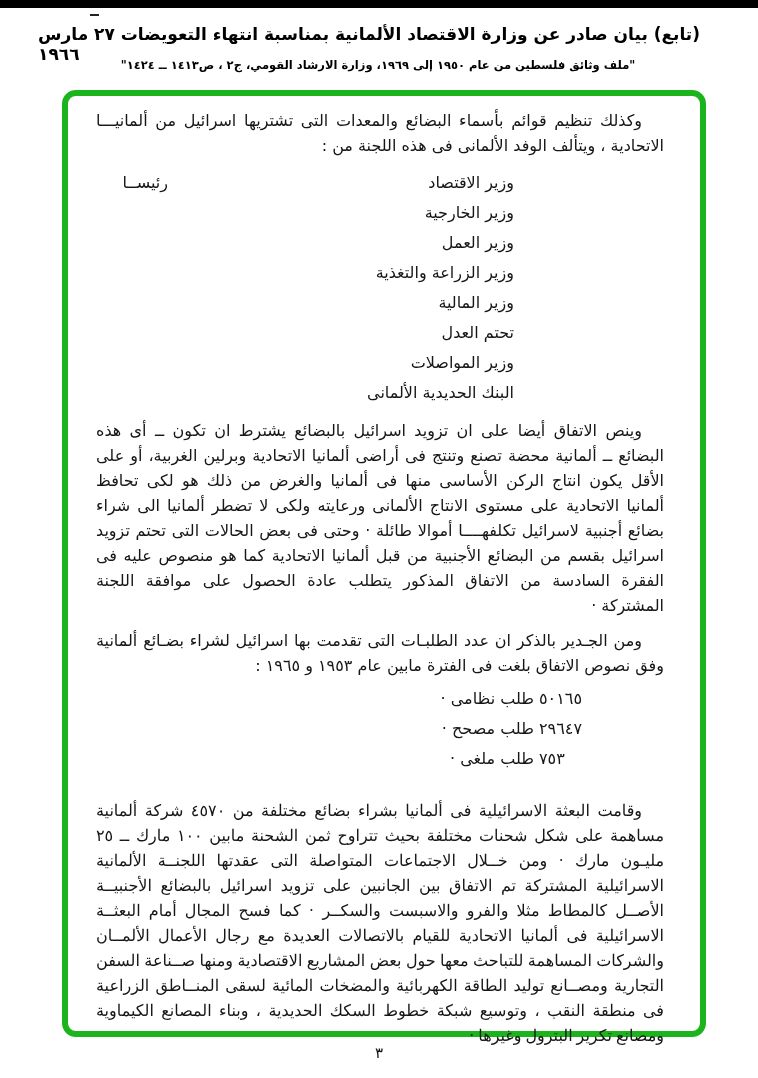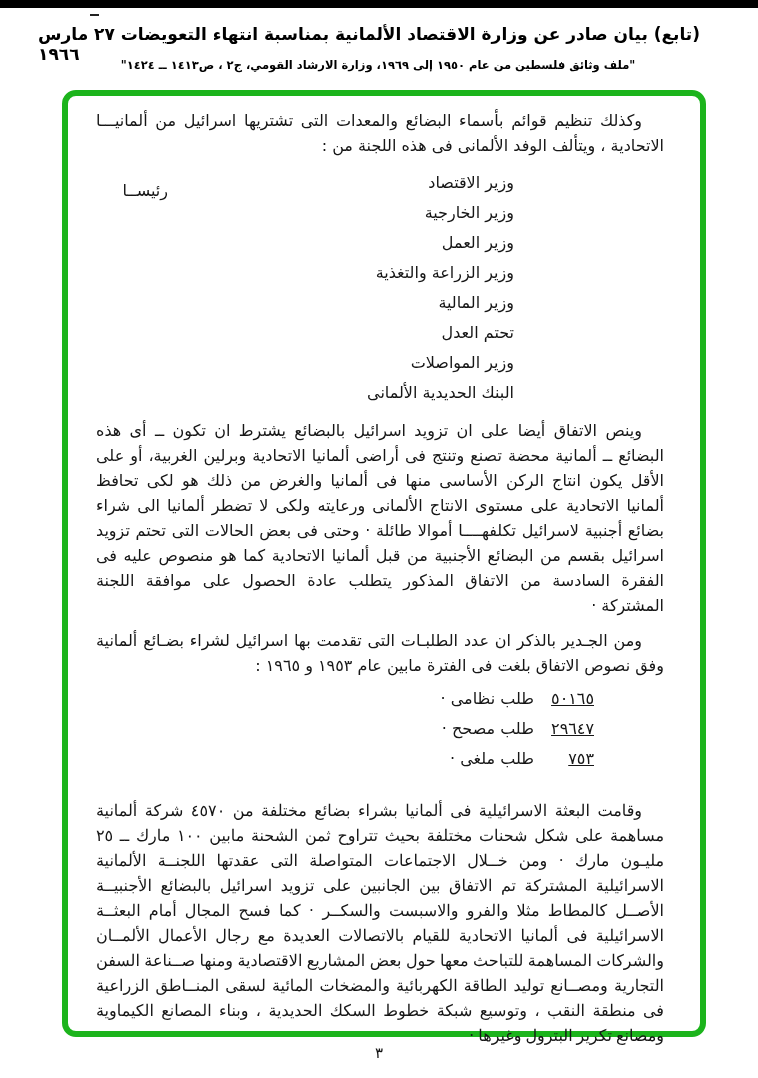--- a/index.html
+++ b/index.html
@@ -33,28 +33,28 @@
   }
   .para{
     font-size:16px;line-height:25px;text-align:justify;
     text-indent:22px;margin:0;color:#161616;
   }
   .committee{margin:10px 0 0 0;padding:0 150px 0 0;list-style:none;}
   .committee .row{
     position:relative;line-height:30px;font-size:16px;
   }
   .committee .role{
-    position:absolute;right:346px;top:0;margin-top:8px;
+    position:absolute;right:346px;top:0;
   }
   .para-2{margin-top:10px;}
   .para-3{margin-top:10px;}
   .requests{margin:6px 0 0 0;padding:0 70px 0 0;}
   .requests .row{line-height:30px;font-size:16px;}
   .requests .count{
-    display:inline-block;min-width:55px;text-align:right;text-decoration:underline;
+    display:inline-block;min-width:55px;text-align:left;
   }
   .para-4{margin-top:24px;font-family:Liberation Serif, serif;}
   .page-number{
     position:absolute;top:1044px;left:0;width:758px;
     text-align:center;font-size:15px;color:#111;
   }
 </style>
 </head>
 <body>
 

